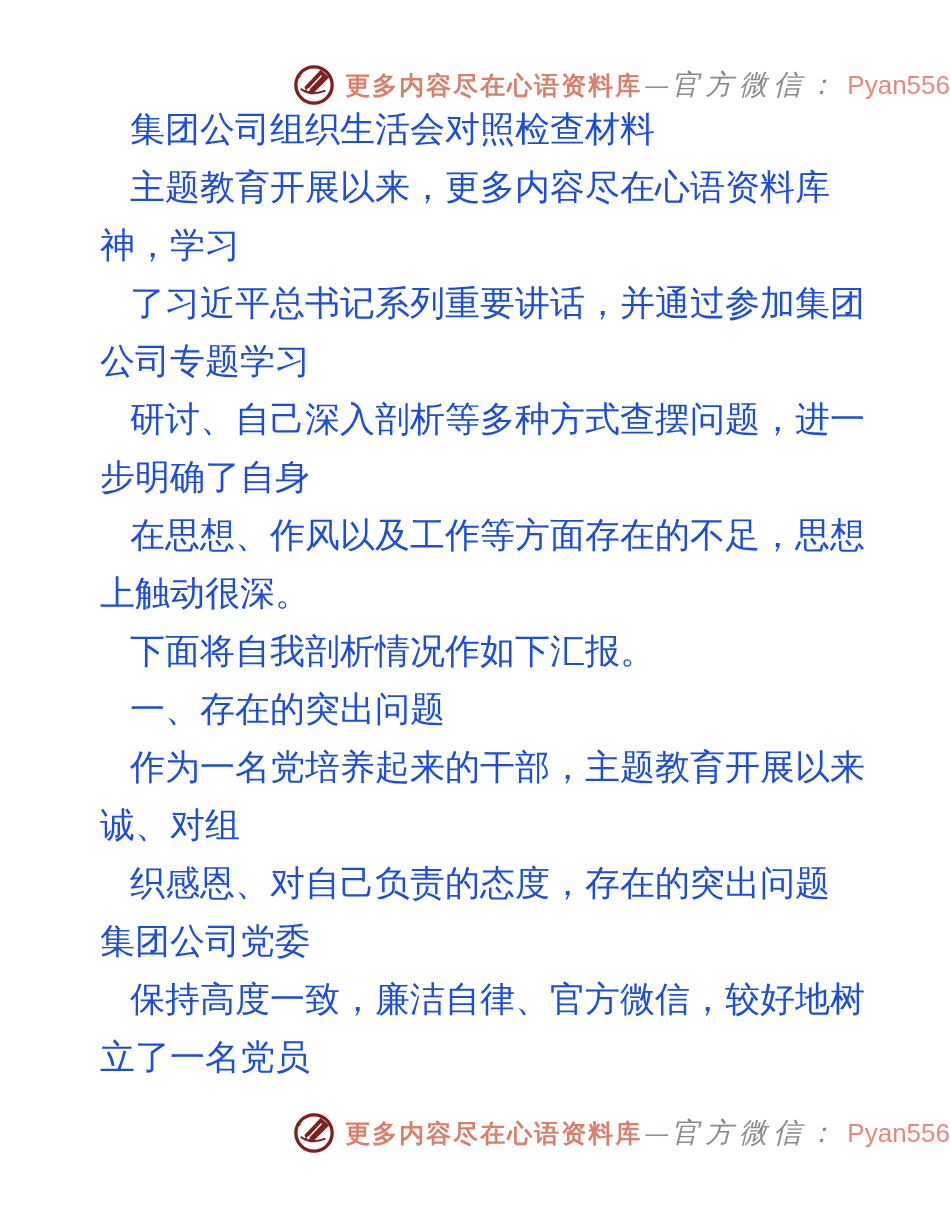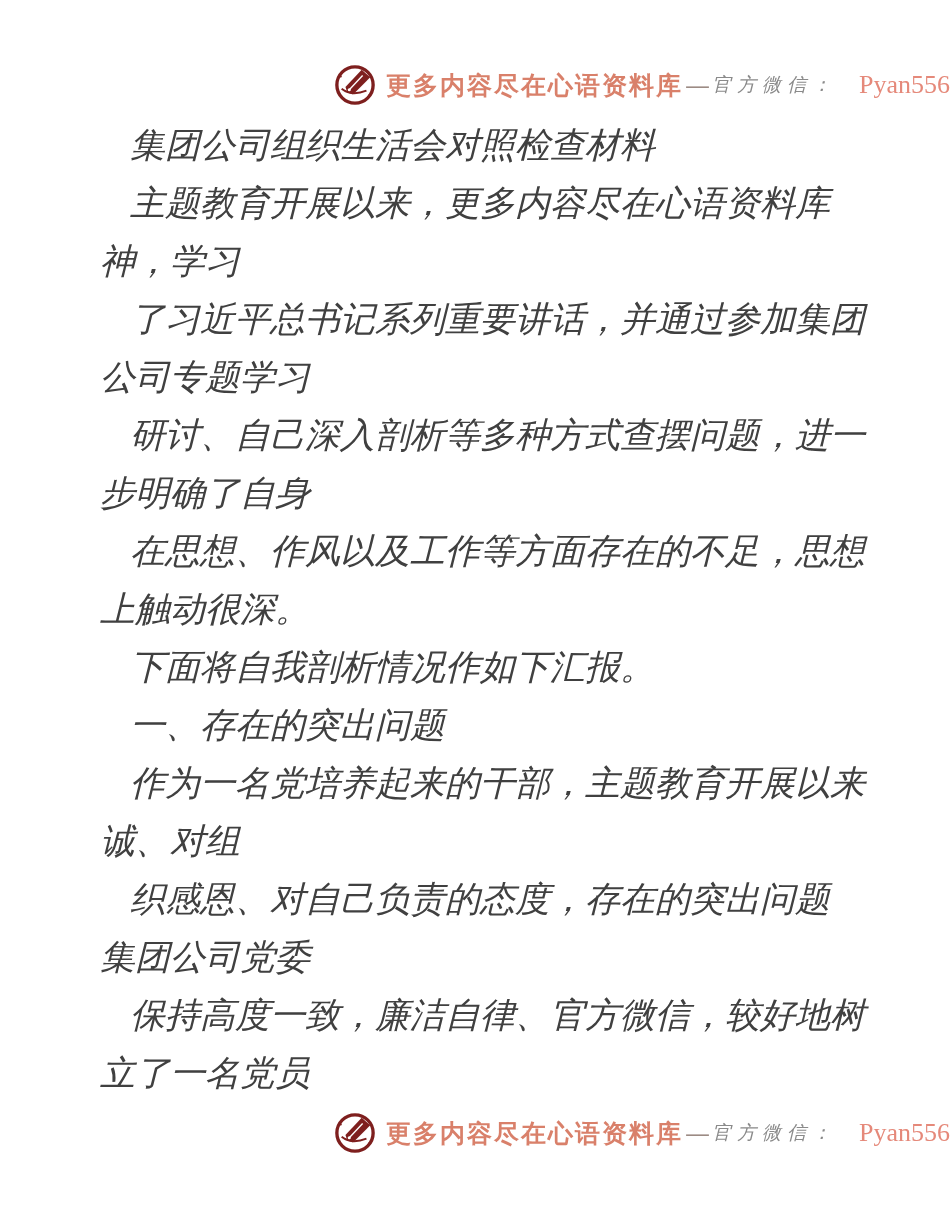--- a/index.html
+++ b/index.html
@@ -42,37 +42,36 @@
   }
   .wm-dash {
     font-family: "DejaVu Serif", serif;
     font-size: 25px;
     color: #9c8b84;
     margin: 0 2px;
   }
   .wm-wechat-label {
     font-family: Liberation Sans, sans-serif;
     font-style: italic;
-    font-size: 19px;
+    font-size: 28px;
     color: #8a8a8a;
     letter-spacing: 6px;
   }
   .wm-wechat-id {
-    font-family: Liberation Serif, serif;
+    font-family: Liberation Sans, sans-serif;
     font-size: 26px;
     color: #e5897a;
-    margin-left: 22px;
+    margin-left: 6px;
   }
   .doc {
     position: absolute;
-    top: 116px;
+    top: 100px;
     left: 100px;
     right: 90px;
-    color: #404040;
-    font-style: italic;
+    color: #1d4ed8;
   }
   .line {
     height: 58px;
     line-height: 58px;
     font-size: 35px;
     font-weight: 400;
     letter-spacing: 0px;
     white-space: nowrap;
   }
   .line.indent {

